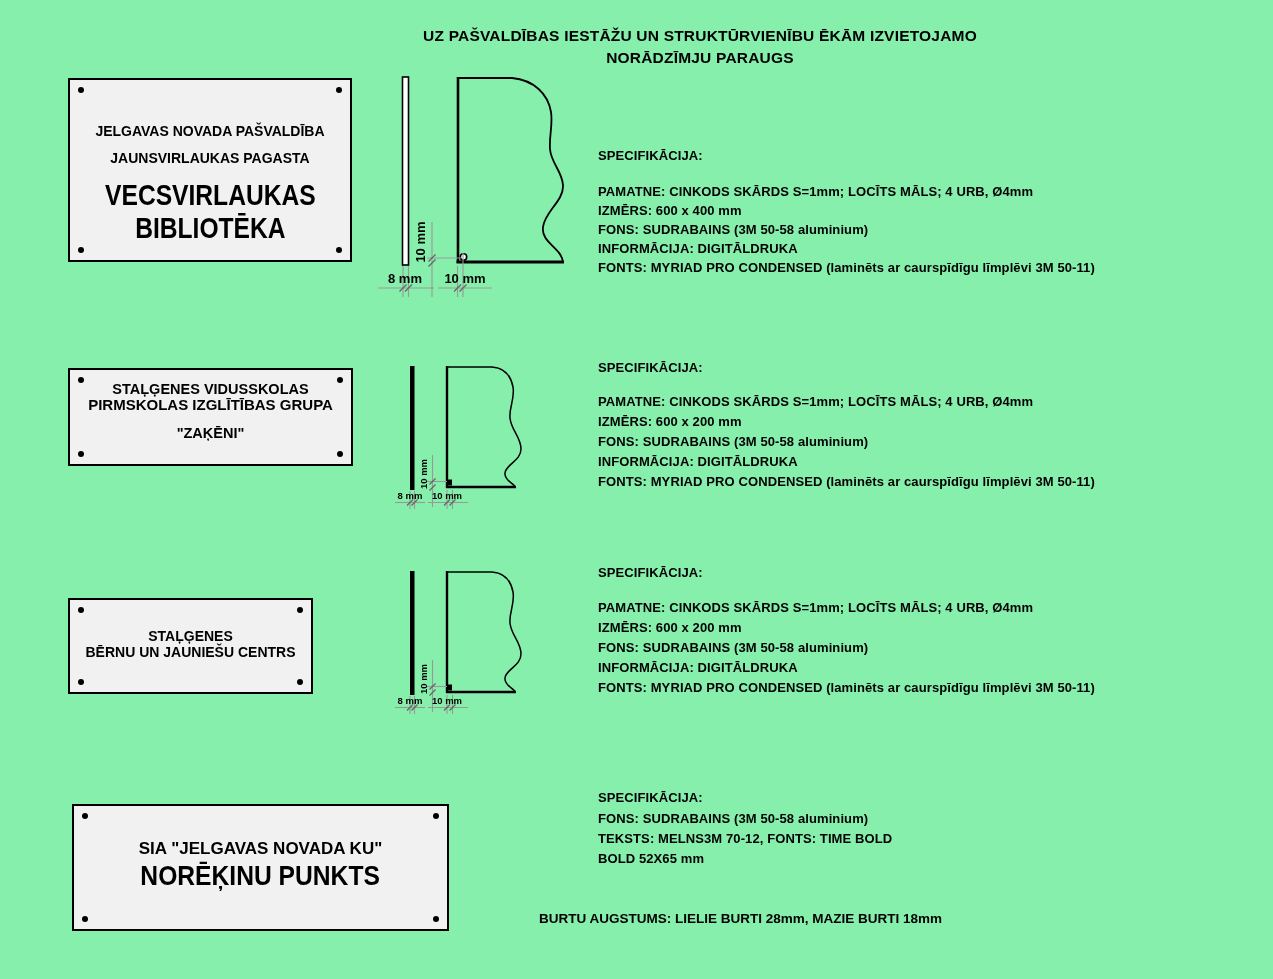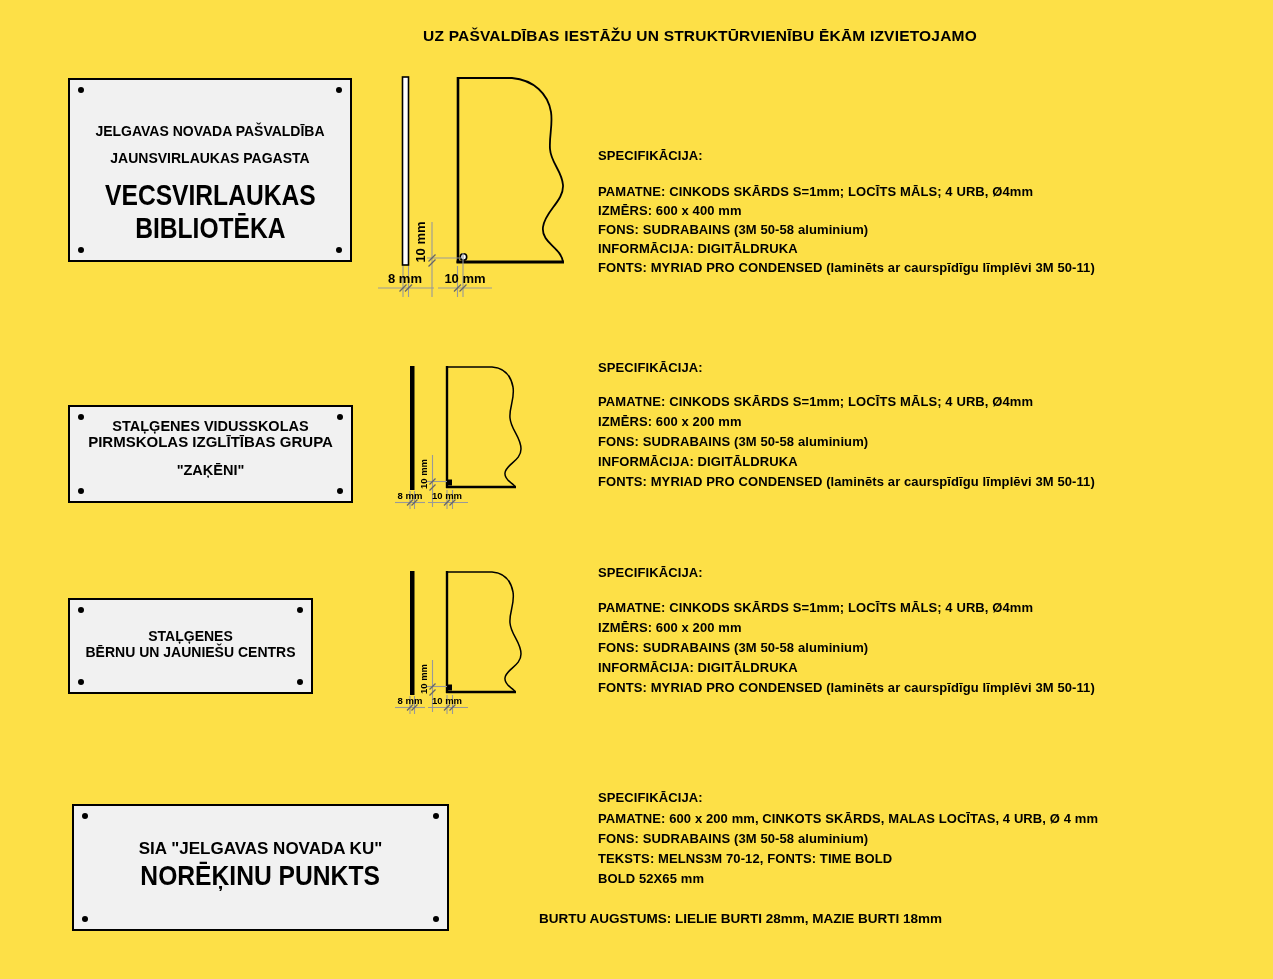--- a/index.html
+++ b/index.html
@@ -1,33 +1,33 @@
 <!DOCTYPE html>
 <html><head>
 <meta charset="utf-8">
 <style>
   * { margin:0; padding:0; box-sizing:border-box; }
   html,body { background:#ffffff; }
   .page {
-    position:relative; width:1273px; height:979px; background:#fde047;
+    position:relative; width:1273px; height:979px; background:#86efac;
     font-family:"Liberation Sans", sans-serif; color:#000; overflow:hidden;
   }
   
   .title {
     position:absolute; left:250px; top:25px; width:900px;
     text-align:center; font-weight:bold; font-size:15.5px; line-height:22px;
     letter-spacing:0.2px;
   }
   
   .plate {
     position:absolute; background:#f1f1f1; border:2px solid #000;
     display:flex; flex-direction:column; align-items:center; text-align:center;
   }
   .plate-1 { left:68px;  top:78px;  width:284px; height:184px; }
-  .plate-2 { left:68px;  top:405px; width:285px; height:98px;  }
+  .plate-2 { left:68px;  top:368px; width:285px; height:98px;  }
   .plate-3 { left:68px;  top:598px; width:245px; height:96px;  }
   .plate-4 { left:72px;  top:804px; width:377px; height:127px; }
   .dot {
     position:absolute; width:6px; height:6px; border-radius:50%; background:#000;
   }
   .dot.tl { left:8px;  top:7px; }
   .dot.tr { right:8px; top:7px; }
   .dot.bl { left:8px;  bottom:7px; }
   .dot.br { right:8px; bottom:7px; }
   .p-sm  { font-weight:bold; font-size:14px; line-height:15px; }
@@ -69,20 +69,21 @@
     white-space:nowrap;
   }
 </style>
 </head>
 <body>
 
 <div class="page">
 
   <div class="title">
     <div>UZ PAŠVALDĪBAS IESTĀŽU UN STRUKTŪRVIENĪBU ĒKĀM IZVIETOJAMO</div>
+    <div>NORĀDZĪMJU PARAUGS</div>
   </div>
 
   <div class="plate plate-1">
     <span class="dot tl"></span>
     <span class="dot tr"></span>
     <span class="dot bl"></span>
     <span class="dot br"></span>
     <div class="p-sm l1">JELGAVAS NOVADA PAŠVALDĪBA</div>
     <div class="p-sm l2">JAUNSVIRLAUKAS PAGASTA</div>
     <div class="big-wrap">
@@ -229,21 +230,20 @@
       <div>IZMĒRS: 600 x 200 mm</div>
       <div>FONS: SUDRABAINS (3M 50-58 aluminium)</div>
       <div>INFORMĀCIJA: DIGITĀLDRUKA</div>
       <div>FONTS: MYRIAD PRO CONDENSED (laminēts ar caurspīdīgu līmplēvi 3M 50-11)</div>
     </div>
   </div>
 
   <div class="spec spec-4">
     <div>SPECIFIKĀCIJA:</div>
     <div class="spec-lines">
-      <div>PAMATNE: 600 x 200 mm, CINKOTS SKĀRDS, MALAS LOCĪTAS, 4 URB, Ø 4 mm</div>
       <div>FONS: SUDRABAINS (3M 50-58 aluminium)</div>
       <div>TEKSTS: MELNS3M 70-12, FONTS: TIME BOLD</div>
       <div>BOLD 52X65 mm</div>
     </div>
   </div>
 
   <div class="footer-note">BURTU AUGSTUMS: LIELIE BURTI 28mm, MAZIE BURTI 18mm</div>
 
 </div>
 

